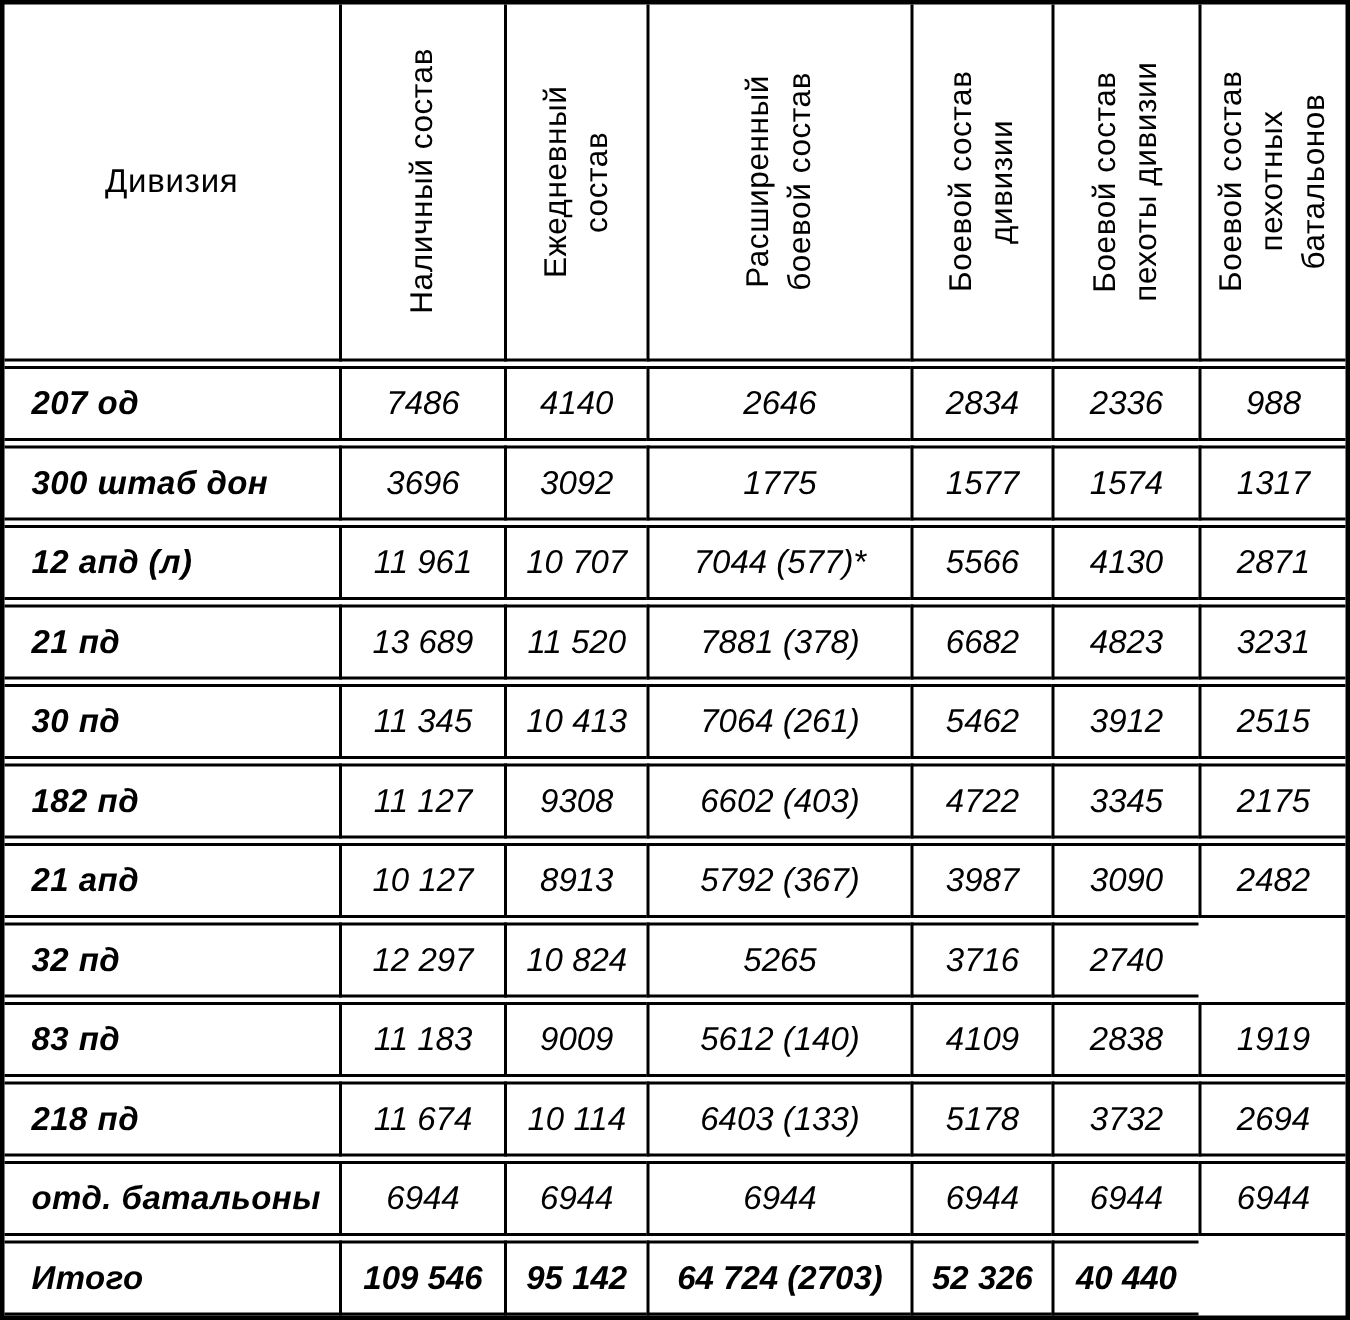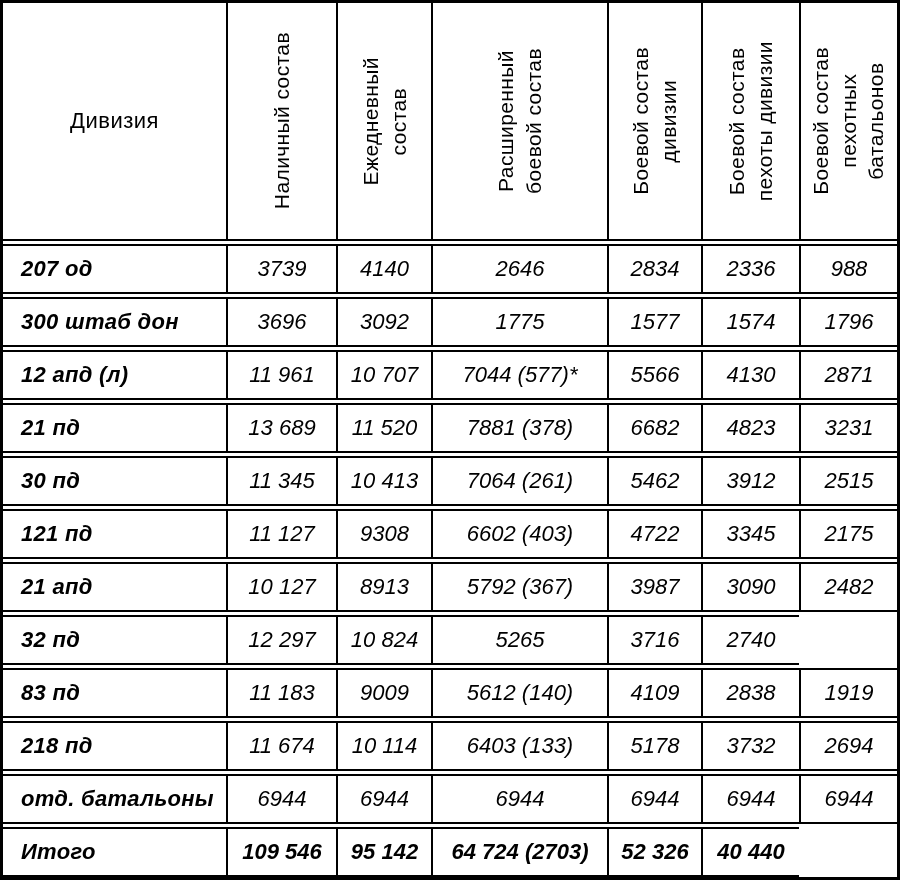--- a/index.html
+++ b/index.html
@@ -92,35 +92,35 @@
     </div>
     <div class="cell">
       <span class="vtext">Боевой состав
 пехотных
 батальонов</span>
     </div>
   </div>
 
 <div class="row body-row">
       <div class="cell division-cell">207 од</div>
-      <div class="cell value-cell">3739</div>
+      <div class="cell value-cell">7486</div>
       <div class="cell value-cell">4140</div>
       <div class="cell value-cell">2646</div>
       <div class="cell value-cell">2834</div>
       <div class="cell value-cell">2336</div>
       <div class="cell value-cell">988</div>
     </div>
     <div class="row body-row">
       <div class="cell division-cell">300 штаб дон</div>
       <div class="cell value-cell">3696</div>
       <div class="cell value-cell">3092</div>
       <div class="cell value-cell">1775</div>
       <div class="cell value-cell">1577</div>
       <div class="cell value-cell">1574</div>
-      <div class="cell value-cell">1796</div>
+      <div class="cell value-cell">1317</div>
     </div>
     <div class="row body-row">
       <div class="cell division-cell">12 апд (л)</div>
       <div class="cell value-cell">11 961</div>
       <div class="cell value-cell">10 707</div>
       <div class="cell value-cell">7044 (577)*</div>
       <div class="cell value-cell">5566</div>
       <div class="cell value-cell">4130</div>
       <div class="cell value-cell">2871</div>
     </div>
@@ -136,21 +136,21 @@
     <div class="row body-row">
       <div class="cell division-cell">30 пд</div>
       <div class="cell value-cell">11 345</div>
       <div class="cell value-cell">10 413</div>
       <div class="cell value-cell">7064 (261)</div>
       <div class="cell value-cell">5462</div>
       <div class="cell value-cell">3912</div>
       <div class="cell value-cell">2515</div>
     </div>
     <div class="row body-row">
-      <div class="cell division-cell">121 пд</div>
+      <div class="cell division-cell">182 пд</div>
       <div class="cell value-cell">11 127</div>
       <div class="cell value-cell">9308</div>
       <div class="cell value-cell">6602 (403)</div>
       <div class="cell value-cell">4722</div>
       <div class="cell value-cell">3345</div>
       <div class="cell value-cell">2175</div>
     </div>
     <div class="row body-row">
       <div class="cell division-cell">21 апд</div>
       <div class="cell value-cell">10 127</div>

